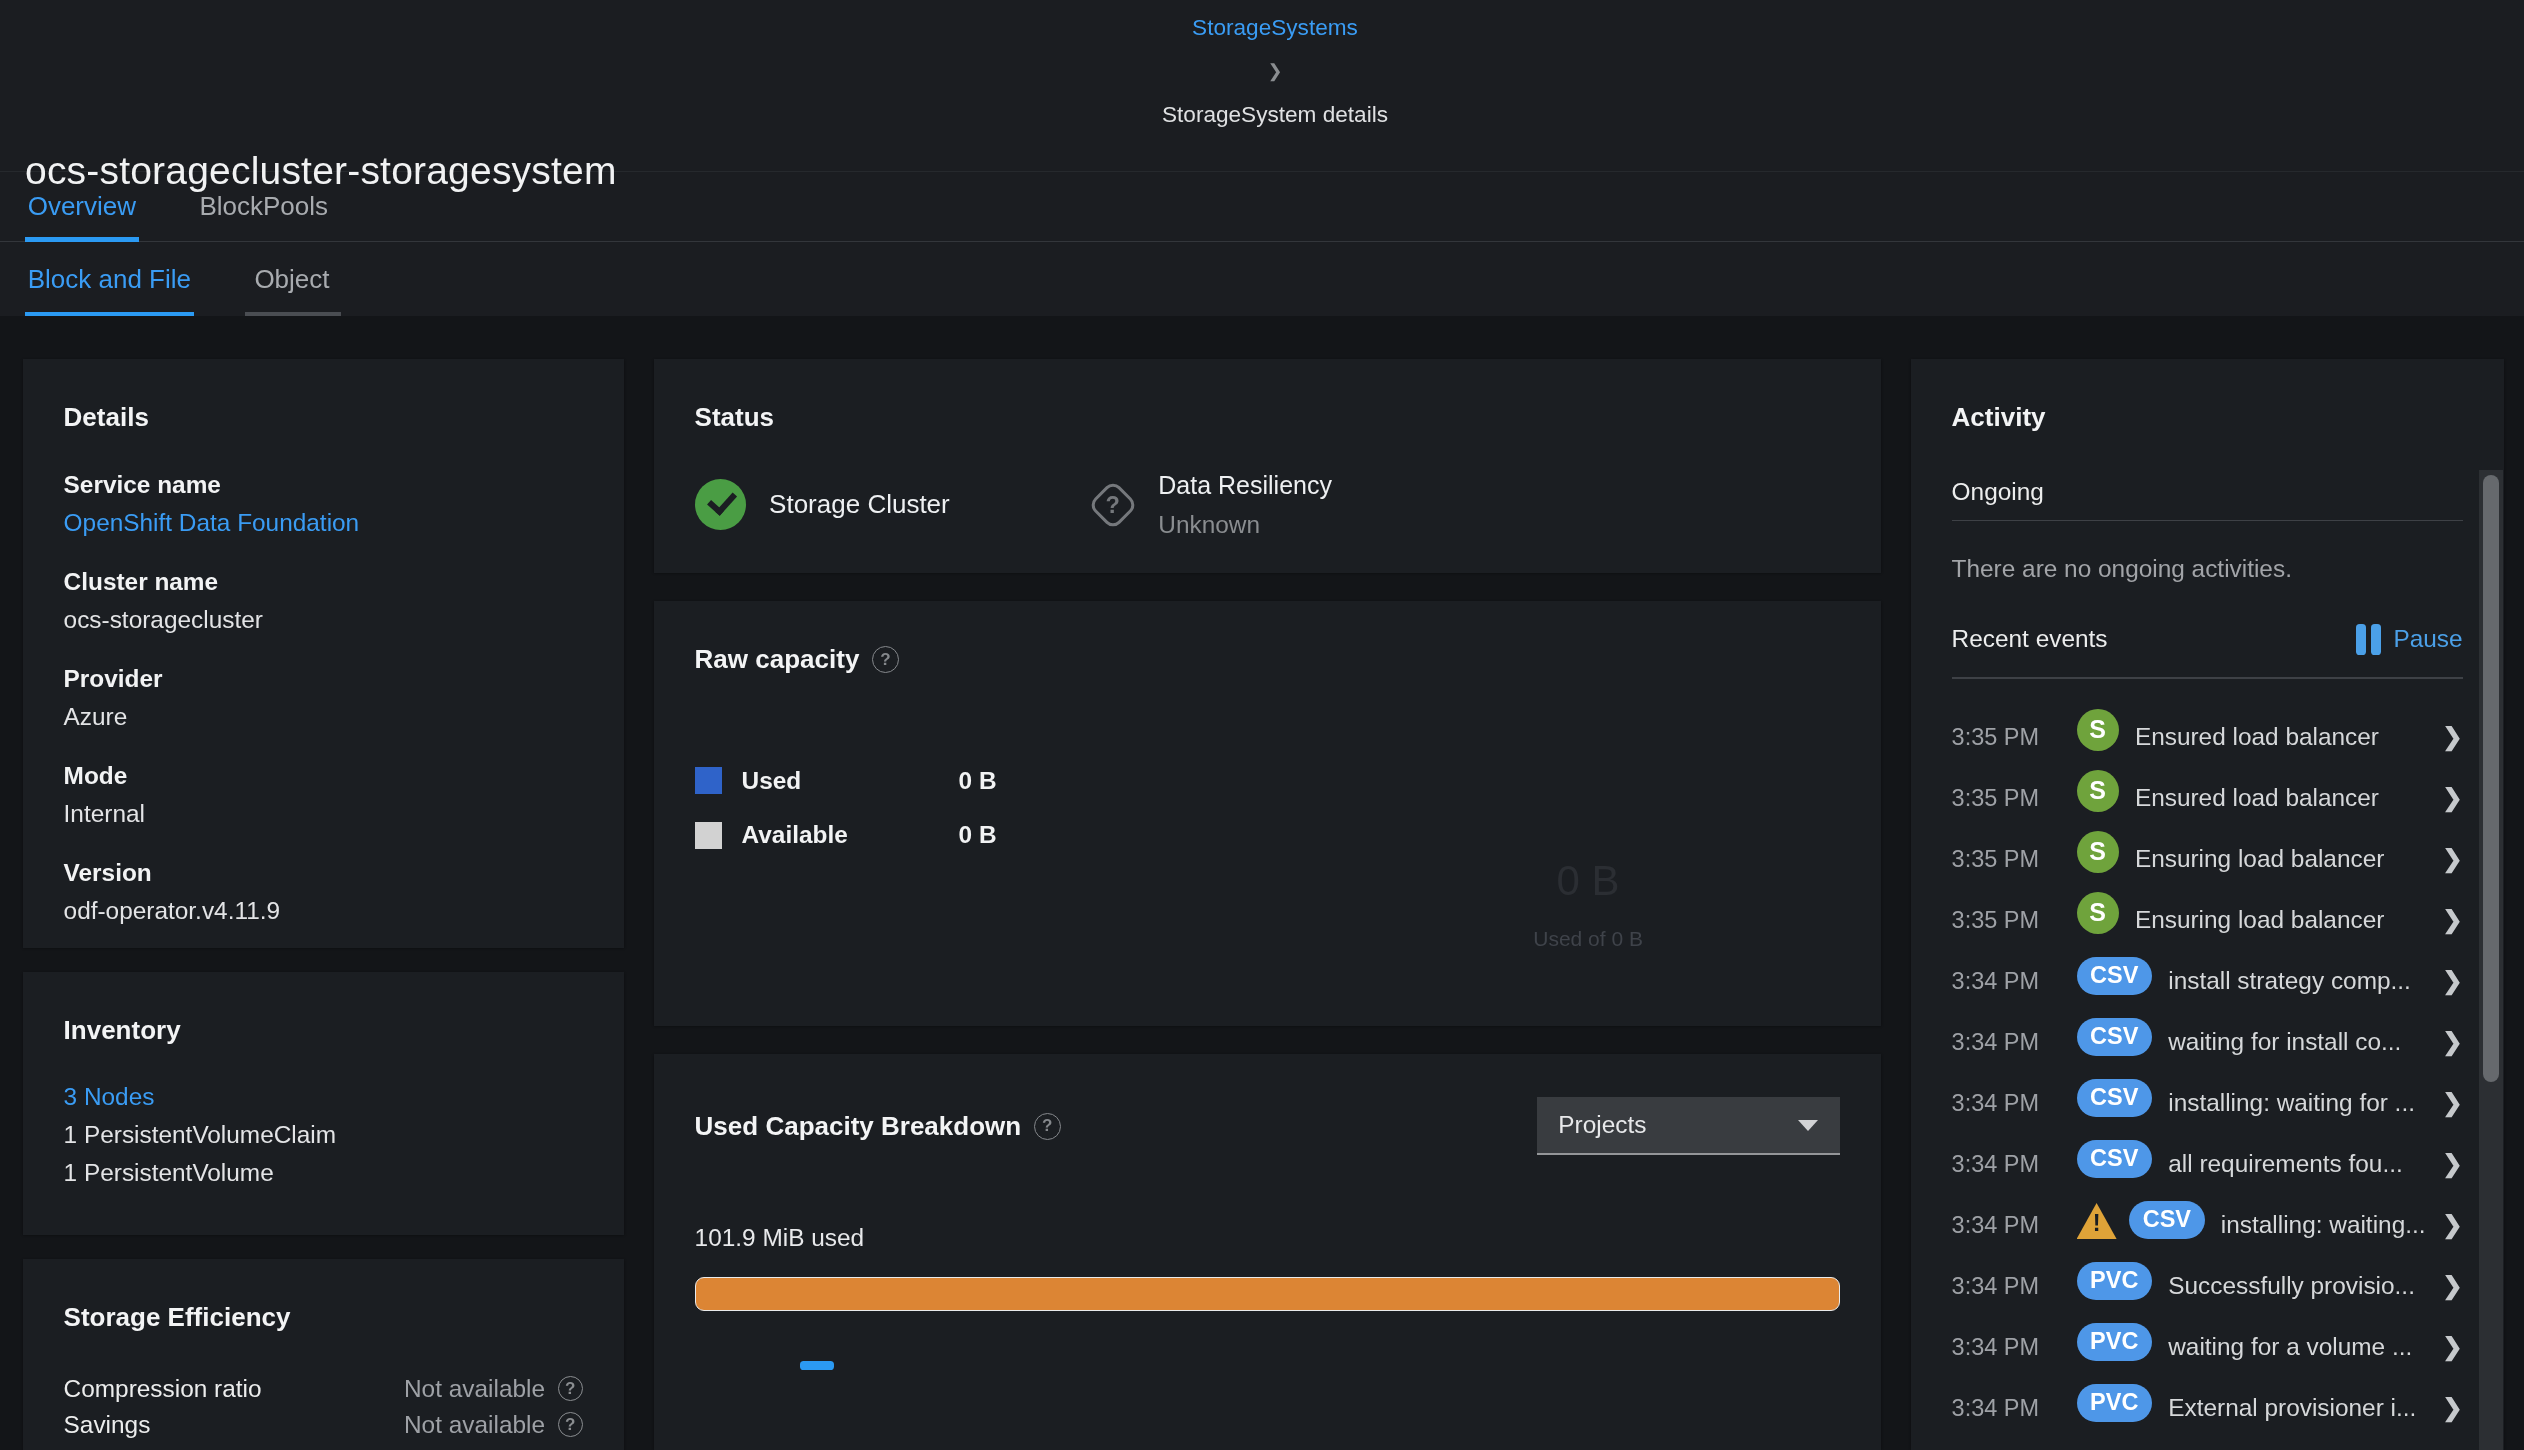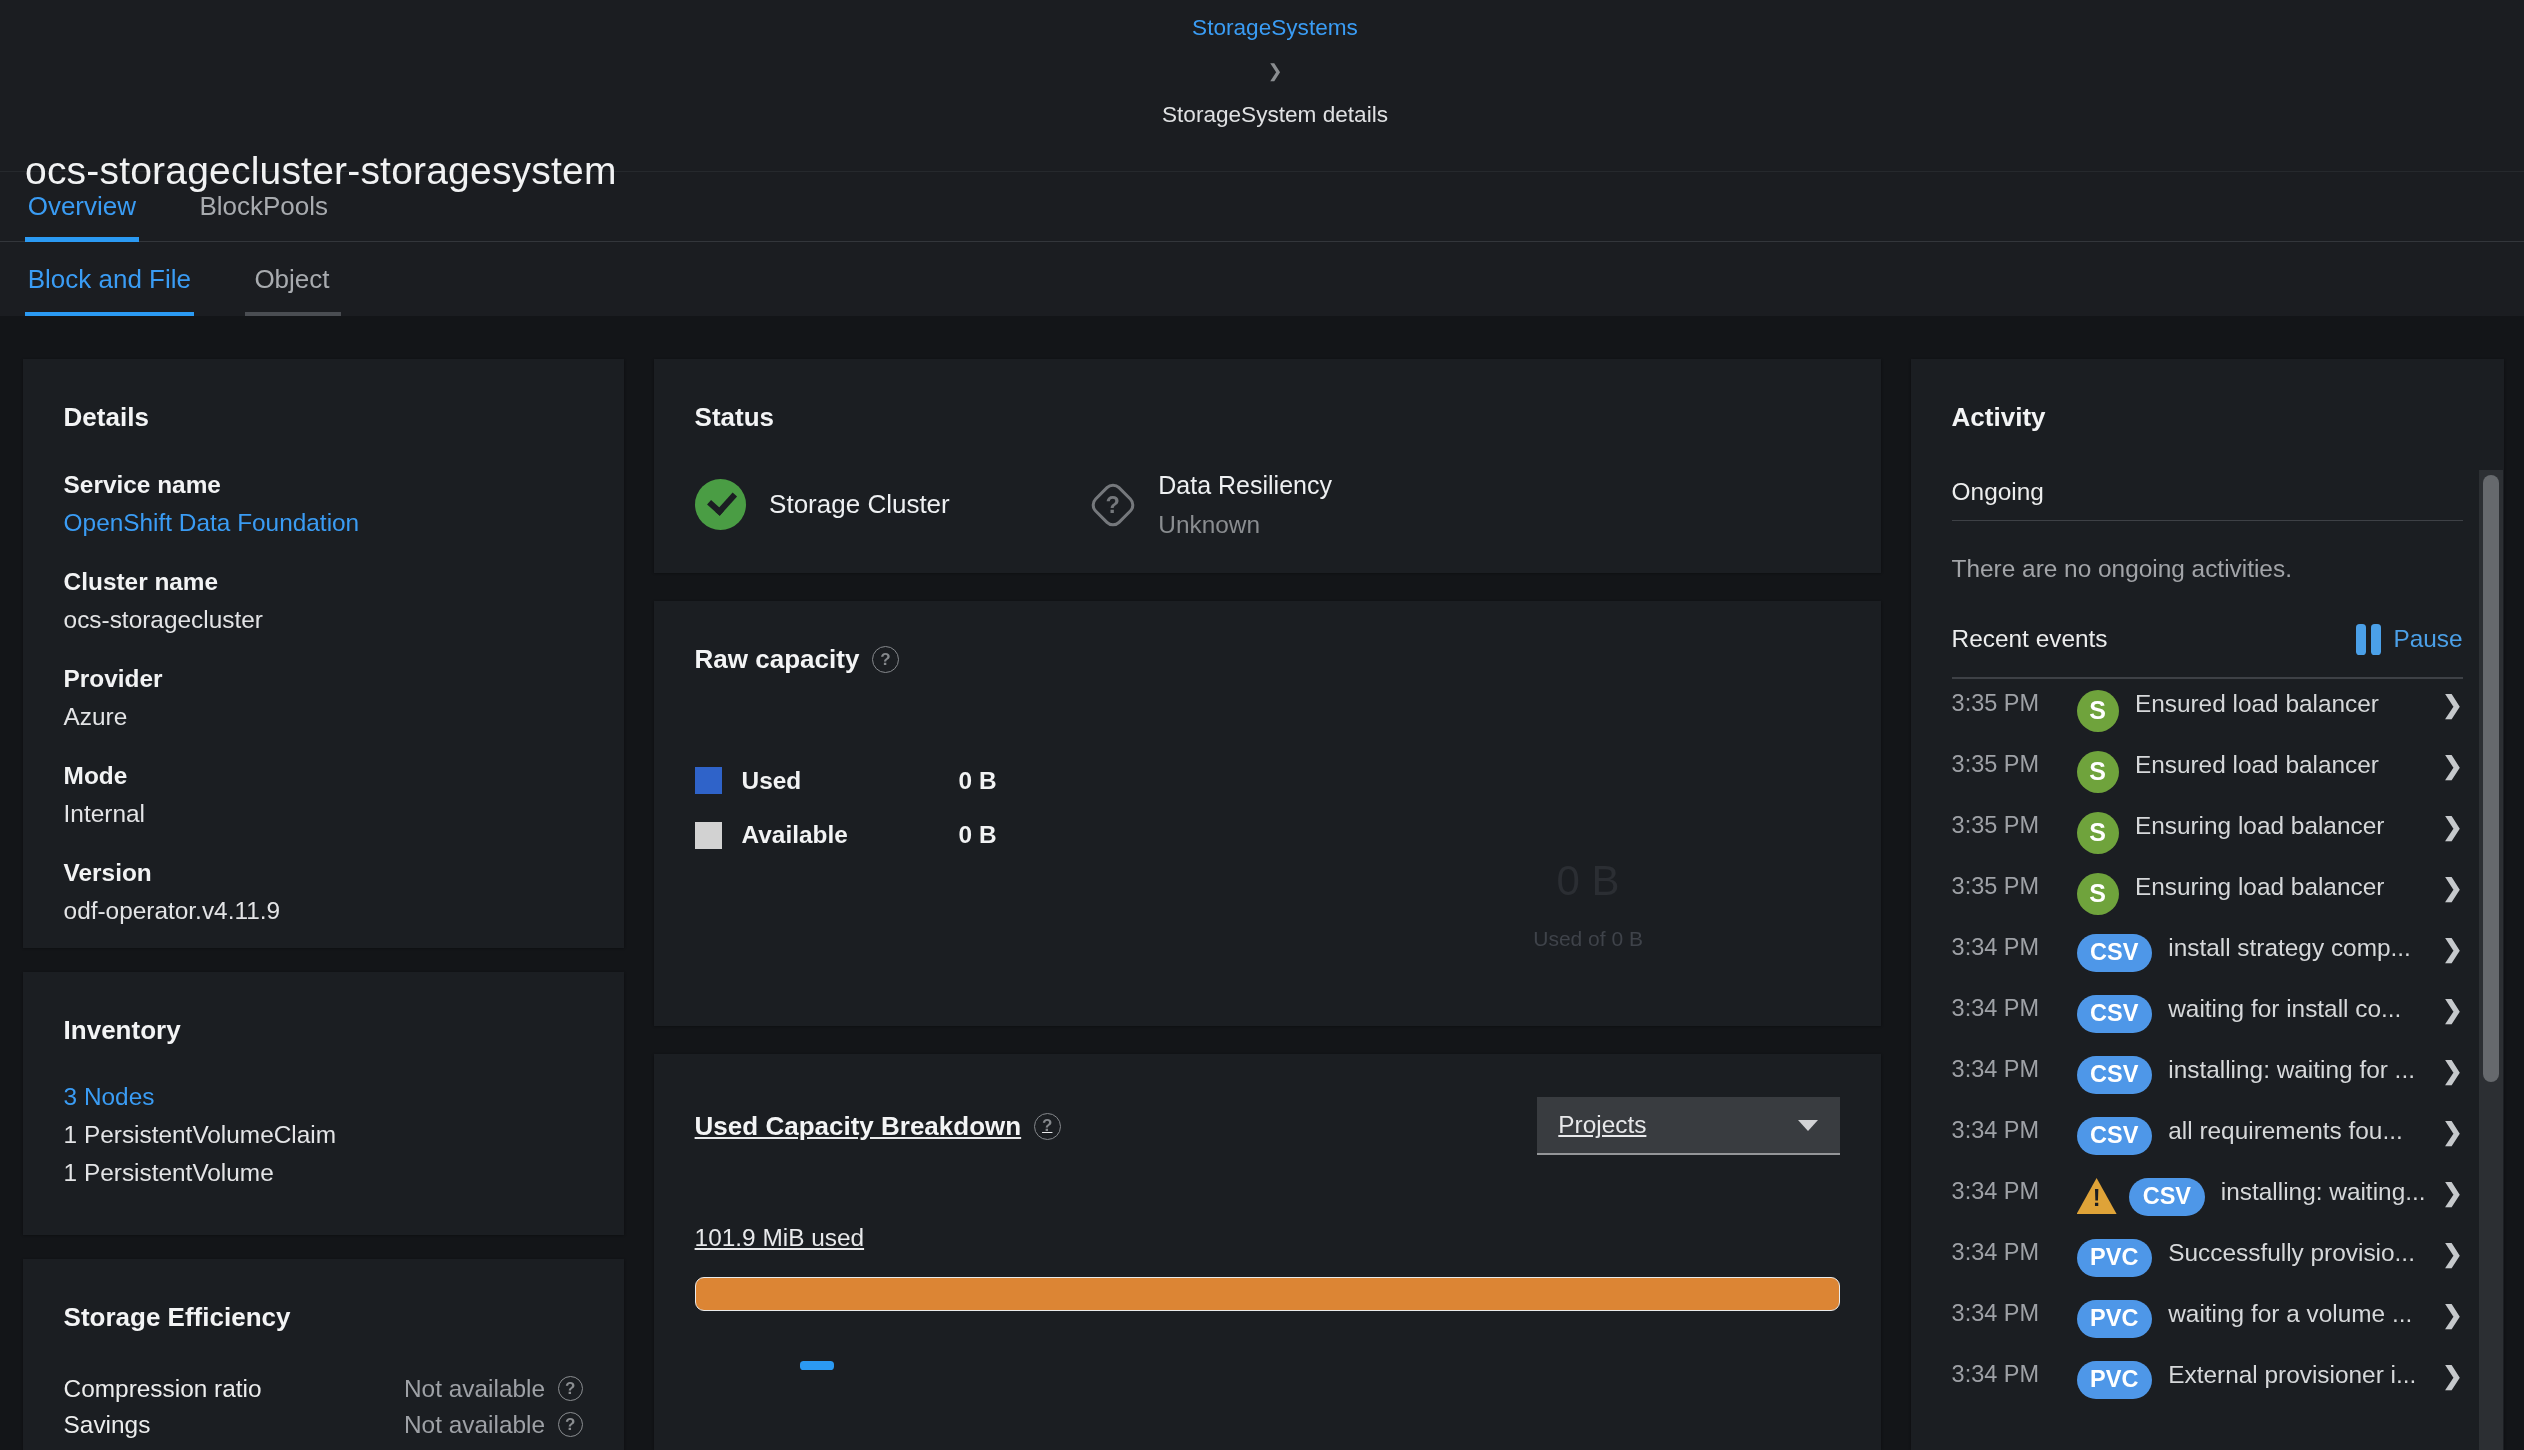--- a/index.html
+++ b/index.html
@@ -83,21 +83,21 @@
   .swatch.used { background:#2f63c9; }
   .swatch.avail { background:#d2d2d2; }
   .legend-label { font-size:24.4px; font-weight:700; color:#f2f3f4; margin-left:20px; width:217px; }
   .legend-value { font-size:24.4px; font-weight:700; color:#f2f3f4; }
   .donut-big { position:absolute; left:817px; top:256px; width:235px; text-align:center;
                font-size:42px; color:#2b2e33; }
   .donut-caption { position:absolute; left:772px; top:326px; width:325px; text-align:center;
                    font-size:21px; color:#3f434a; }
 
   
-  .card-breakdown { height:470px; position:relative;text-decoration:underline; }
+  .card-breakdown { height:470px; position:relative; }
   .ucb-header { display:flex; align-items:center; justify-content:space-between; }
   .dropdown { width:303px; height:58px; background:#393c40; border-bottom:2.7px solid #949699;
               display:flex; align-items:center; padding:0 21.7px; cursor:pointer;gap:37px; }
   .dropdown .label { font-size:24.4px; color:#e7e8ea; }
   .dropdown .caret { margin-left:auto; width:0; height:0; border-left:10px solid transparent;
                      border-right:10px solid transparent; border-top:11.7px solid #d2d3d5; }
   .used-text { margin-top:69px; font-size:24.4px; color:#e8e9eb; }
   .cap-bar { margin-top:25px; height:34px; border-radius:9px; background:#dc8534; border:1.8px solid #e9eaeb; }
   .clipped-sliver { position:absolute; left:146px; top:307px; width:34px; height:9px; border-radius:3.6px; background:#2b9af3; }
 
@@ -108,21 +108,21 @@
   .ongoing-divider { margin-top:12.6px; }
   .ongoing-empty { margin-top:34px; font-size:24.4px; color:#a2a4a8; }
   .recent-row { margin-top:38px; height:36px; display:flex; align-items:center; justify-content:space-between; }
   .recent-title { font-size:24.4px; color:#eceded; }
   .pause-btn { display:flex; align-items:center; gap:12.6px; cursor:pointer; }
   .pause-icon { display:flex; gap:4.5px; }
   .pause-icon i { display:block; width:10px; height:31px; border-radius:3.6px; background:#4ba0e8; }
   .pause-label { font-size:24.4px; color:#4ba0e8; }
   .recent-divider { margin-top:20px; }
   .events { padding-top:10.8px; }
-  .event-row { height:61px; display:flex; align-items:flex-start; }
+  .event-row { height:61px; display:flex; align-items:flex-end; }
   .event-time { width:125px; flex:none; font-size:23.5px; color:#9ea1a6; }
   .badge-s { width:42px; height:42px; border-radius:50%; background:#6fa33c; color:#fff; font-size:25px;
              font-weight:700; display:flex; align-items:center; justify-content:center; flex:none; margin-right:16.3px; }
   .badge-pill { height:38px; border-radius:19px; background:#4e97e8; color:#fff; font-size:23.5px; font-weight:700;
                 display:flex; align-items:center; justify-content:center; padding:0 13.5px; flex:none; margin-right:16.3px; }
   .warn-tri { position:relative; width:40px; height:36px; flex:none; margin-right:12.6px;
               background:#dfa338; clip-path:polygon(50% 0, 100% 100%, 0 100%); }
   .warn-tri span { position:absolute; left:0; right:0; bottom:1.8px; text-align:center; color:#1b1e22;
                    font-size:23.5px; font-weight:700; }
   .event-text { font-size:24.4px; color:#d6d8da; white-space:nowrap; overflow:hidden; }

